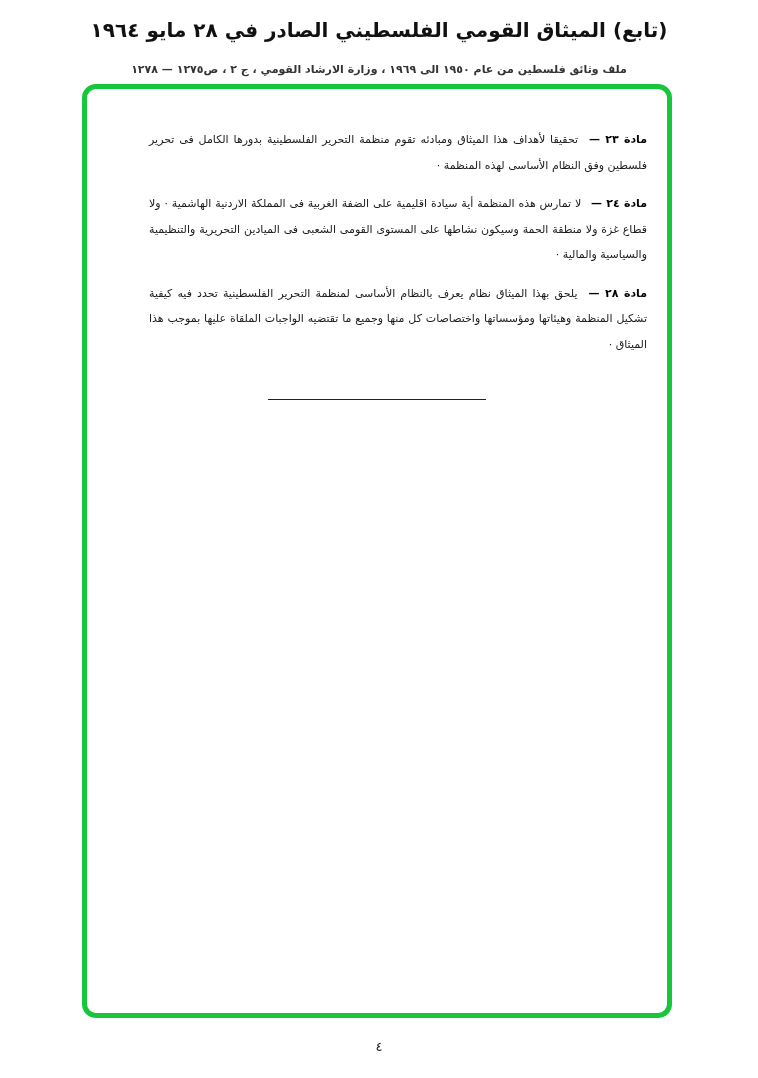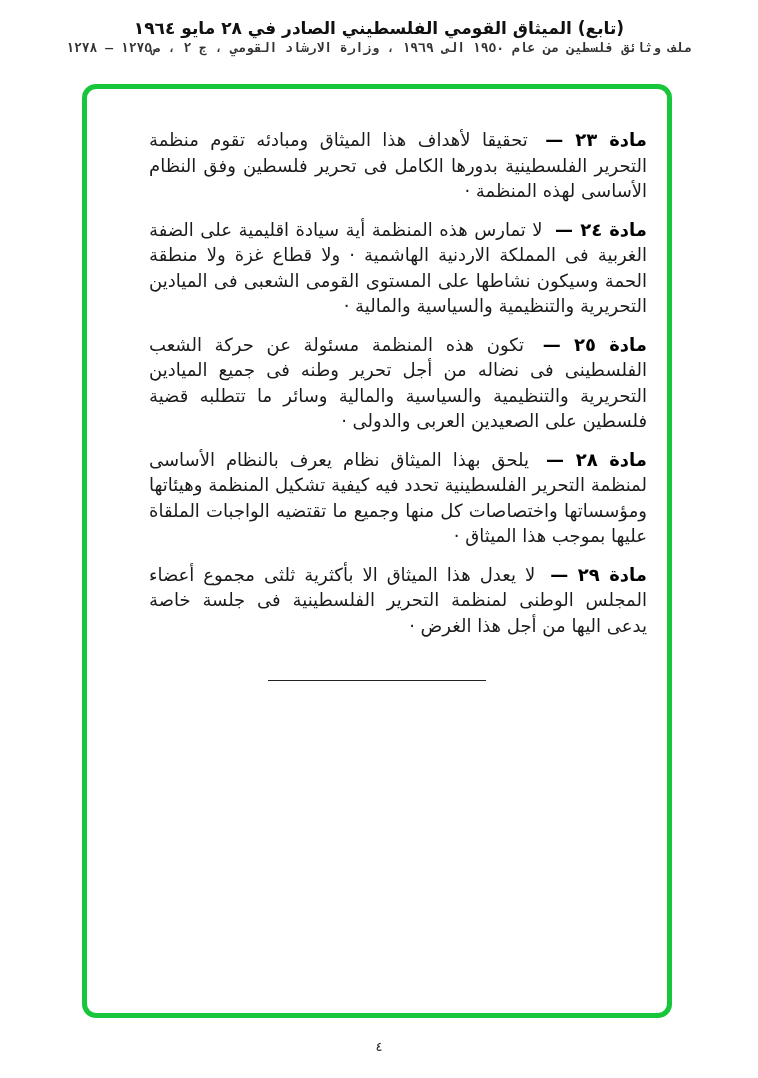--- a/index.html
+++ b/index.html
@@ -14,48 +14,47 @@
   }
   .doc-header {
     position: absolute;
     top: 18px;
     left: 0;
     width: 758px;
     text-align: center;
     direction: rtl;
   }
   .doc-title {
-    font-size: 17px;
+    font-size: 20px;
     font-weight: bold;
     letter-spacing: 0.3px;
     color: #111;
   }
   .doc-subtitle {
-    margin-top: 2px;
-    font-size: 13px;
+    margin-top: 21px;
+    font-size: 11px;
     font-weight: bold;
     color: #333;
-    font-family: Liberation Mono, monospace;
   }
   .green-box {
     position: absolute;
     left: 82px;
     top: 84px;
     width: 590px;
     height: 934px;
     border: 5px solid #17c63a;
     border-radius: 14px;
     background: #ffffff;
   }
   .articles {
     direction: rtl;
     padding: 38px 20px 0 34px;
   }
   .article {
-    font-size: 18px;
+    font-size: 11px;
     line-height: 25.5px;
     text-align: justify;
     margin-bottom: 13px;
     color: #1b1b1b;
     margin-left: 28px;
   }
   .article-label {
     font-weight: bold;
     color: #000;
     margin-left: 6px;
@@ -90,34 +89,26 @@
     <p class="article">
       <span class="article-label">مادة ٢٣ —</span>
       <span class="article-text">تحقيقا لأهداف هذا الميثاق ومبادئه تقوم منظمة التحرير الفلسطينية بدورها الكامل فى تحرير فلسطين وفق النظام الأساسى لهذه المنظمة ·</span>
     </p>
 
     <p class="article">
       <span class="article-label">مادة ٢٤ —</span>
       <span class="article-text">لا تمارس هذه المنظمة أية سيادة اقليمية على الضفة الغربية فى المملكة الاردنية الهاشمية · ولا قطاع غزة ولا منطقة الحمة وسيكون نشاطها على المستوى القومى الشعبى فى الميادين التحريرية والتنظيمية والسياسية والمالية ·</span>
     </p>
 
-    <p class="article">
-      <span class="article-label">مادة ٢٥ —</span>
-      <span class="article-text">تكون هذه المنظمة مسئولة عن حركة الشعب الفلسطينى فى نضاله من أجل تحرير وطنه فى جميع الميادين التحريرية والتنظيمية والسياسية والمالية وسائر ما تتطلبه قضية فلسطين على الصعيدين العربى والدولى ·</span>
-    </p>
 
 
 
     <p class="article">
       <span class="article-label">مادة ٢٨ —</span>
       <span class="article-text">يلحق بهذا الميثاق نظام يعرف بالنظام الأساسى لمنظمة التحرير الفلسطينية تحدد فيه كيفية تشكيل المنظمة وهيئاتها ومؤسساتها واختصاصات كل منها وجميع ما تقتضيه الواجبات الملقاة عليها بموجب هذا الميثاق ·</span>
     </p>
 
-    <p class="article">
-      <span class="article-label">مادة ٢٩ —</span>
-      <span class="article-text">لا يعدل هذا الميثاق الا بأكثرية ثلثى مجموع أعضاء المجلس الوطنى لمنظمة التحرير الفلسطينية فى جلسة خاصة يدعى اليها من أجل هذا الغرض ·</span>
-    </p>
 
   </div>
   <div class="divider"></div>
 </div>
 
 <div class="page-number">٤</div>
 
 </body></html>

